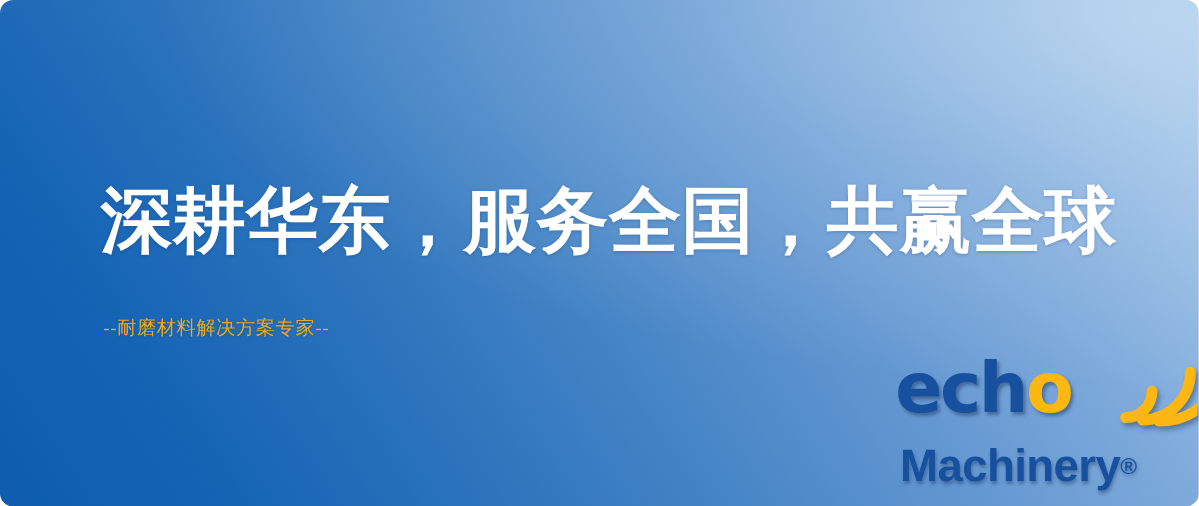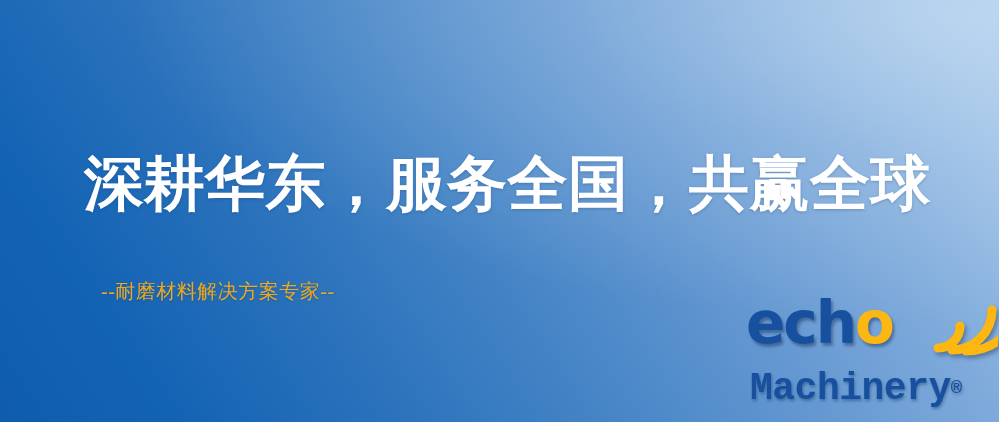--- a/index.html
+++ b/index.html
@@ -18,20 +18,21 @@
     background:
       linear-gradient(57deg,
         #0f5cae 0%,
         #1363b4 14%,
         #2971bb 30%,
         #4685c6 48%,
         #6397d1 64%,
         #81acdc 80%,
         #9cc0e6 93%,
         #a7c8ea 100%);
+    border-radius: 11px;
   }
   
   #banner::after {
     content: "";
     position: absolute;
     inset: 0;
     pointer-events: none;
     background:
       radial-gradient(150% 130% at 97% 4%,
         rgba(205,226,244,0.55) 0%,
@@ -51,23 +52,23 @@
     color: #ffffff;
     white-space: nowrap;
     text-shadow: 0 1px 3px rgba(10,50,100,0.28);
     z-index: 3;
   }
 
   .subhead {
     position: absolute;
     left: 86px;
     top: 264px;
-    margin: 15px;
+    margin: 0;
     font-family: "Liberation Serif", "DejaVu Serif", serif;
-    font-size: 20px;
+    font-size: 16px;
     line-height: 1.2;
     letter-spacing: 0.5px;
     color: #f0a81c;
     white-space: nowrap;
     text-shadow: 0 1px 2px rgba(20,60,110,0.25);
     z-index: 3;
   }
 
   
   .logo {
@@ -90,21 +91,21 @@
     white-space: nowrap;
     text-shadow: 2px 3px 3px rgba(20,45,85,0.45);
   }
   .logo-echo-dark { color: #16509f; }
   .logo-echo-gold { color: #fcb713; }
 
   .logo-tagline {
     position: absolute;
     left: 4px;
     top: 76px;
-    font-family: Liberation Mono, monospace;
+    font-family: Liberation Sans, sans-serif;
     font-size: 38px;
     font-weight: bold;
     line-height: 1;
     letter-spacing: -0.5px;
     color: #16509f;
     white-space: nowrap;
     text-shadow: 1px 2px 3px rgba(20,45,85,0.40);
   }
   .logo-reg {
     font-size: 19px;

